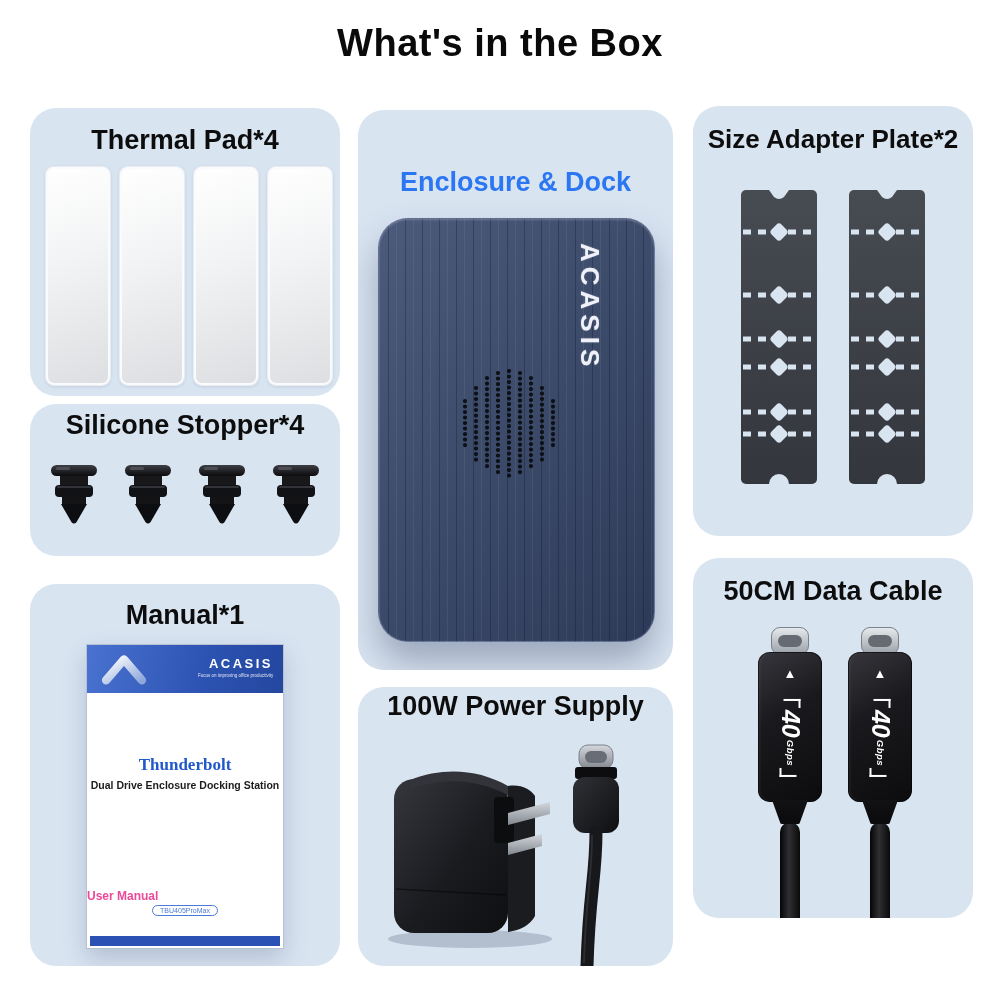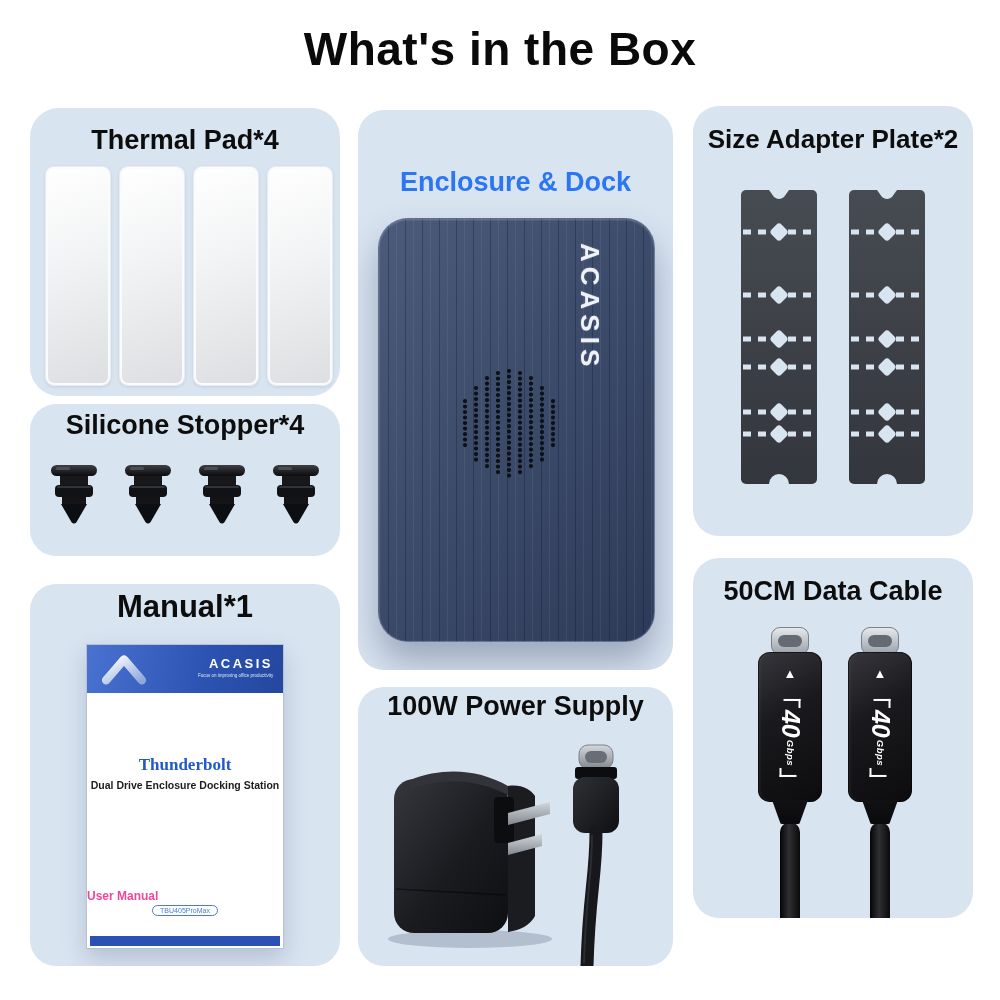--- a/index.html
+++ b/index.html
@@ -1,38 +1,38 @@
 <!DOCTYPE html>
 <html><head>
 <meta charset="utf-8">
 <style>
   html,body{margin:0;padding:0;background:#fff;}
   .stage{position:relative;width:1000px;height:1000px;background:#ffffff;
          font-family:"Liberation Sans",sans-serif;overflow:hidden;}
   .stage h1{position:absolute;top:22px;left:0;right:0;margin:0;text-align:center;
-            font-size:46px;font-weight:800;color:#0a0a0a;letter-spacing:.5px;}
+            font-size:38px;font-weight:800;color:#0a0a0a;letter-spacing:.5px;}
   .panel{position:absolute;background:#d9e4f1;border-radius:26px;overflow:hidden;}
   .panel h2{margin:0;text-align:center;font-weight:800;color:#0d0d0d;}
 
   
-  #p-thermal{left:30px;top:108px;width:310px;height:288px;border-radius:29px;}
+  #p-thermal{left:30px;top:108px;width:310px;height:288px;}
   #p-thermal h2{padding-top:17px;font-size:27px;}
   .pads{position:absolute;left:15px;top:58px;display:flex;gap:8px;}
   .pad{width:64px;height:218px;border-radius:9px;
        background:linear-gradient(160deg,#ffffff 0%,#f3f4f5 40%,#dcdee1 100%);
        border:1px solid #e9edf2;box-shadow:inset 0 0 0 2px #fafbfc,0 1px 3px rgba(90,110,140,.18);}
 
   
   #p-silicone{left:30px;top:404px;width:310px;height:152px;}
   #p-silicone h2{padding-top:6px;font-size:27px;}
   .stoppers{position:absolute;left:0;right:0;top:60px;display:flex;justify-content:center;gap:22px;}
 
   
   #p-manual{left:30px;top:584px;width:310px;height:382px;}
-  #p-manual h2{padding-top:5px;font-size:31px;}
+  #p-manual h2{padding-top:16px;font-size:27px;}
   .cover{position:absolute;left:56px;top:60px;width:196px;height:303px;background:#ffffff;
          border:1px solid #b6c2d2;box-shadow:0 10px 22px rgba(50,70,110,.22);}
   .cover-header{position:relative;height:48px;background:linear-gradient(100deg,#4a72d0 0%,#2c53b2 60%,#24479f 100%);}
   .chev{position:absolute;left:12px;top:8px;}
   .brand-block{position:absolute;right:10px;top:11px;text-align:right;color:#fff;}
   .brand{font-size:13px;font-weight:800;letter-spacing:2.5px;}
   .tagline{font-size:6px;opacity:.85;transform:scale(.75);transform-origin:right top;margin-top:2px;white-space:nowrap;}
   .cover-body{position:relative;height:245px;}
   .m-product{position:absolute;top:62px;width:100%;text-align:center;font-size:17px;font-weight:800;color:#2158ca;font-family:Liberation Serif, serif;}
   .m-sub{position:absolute;top:86px;width:100%;text-align:center;font-size:10.5px;font-weight:600;color:#1c1c1c;}

